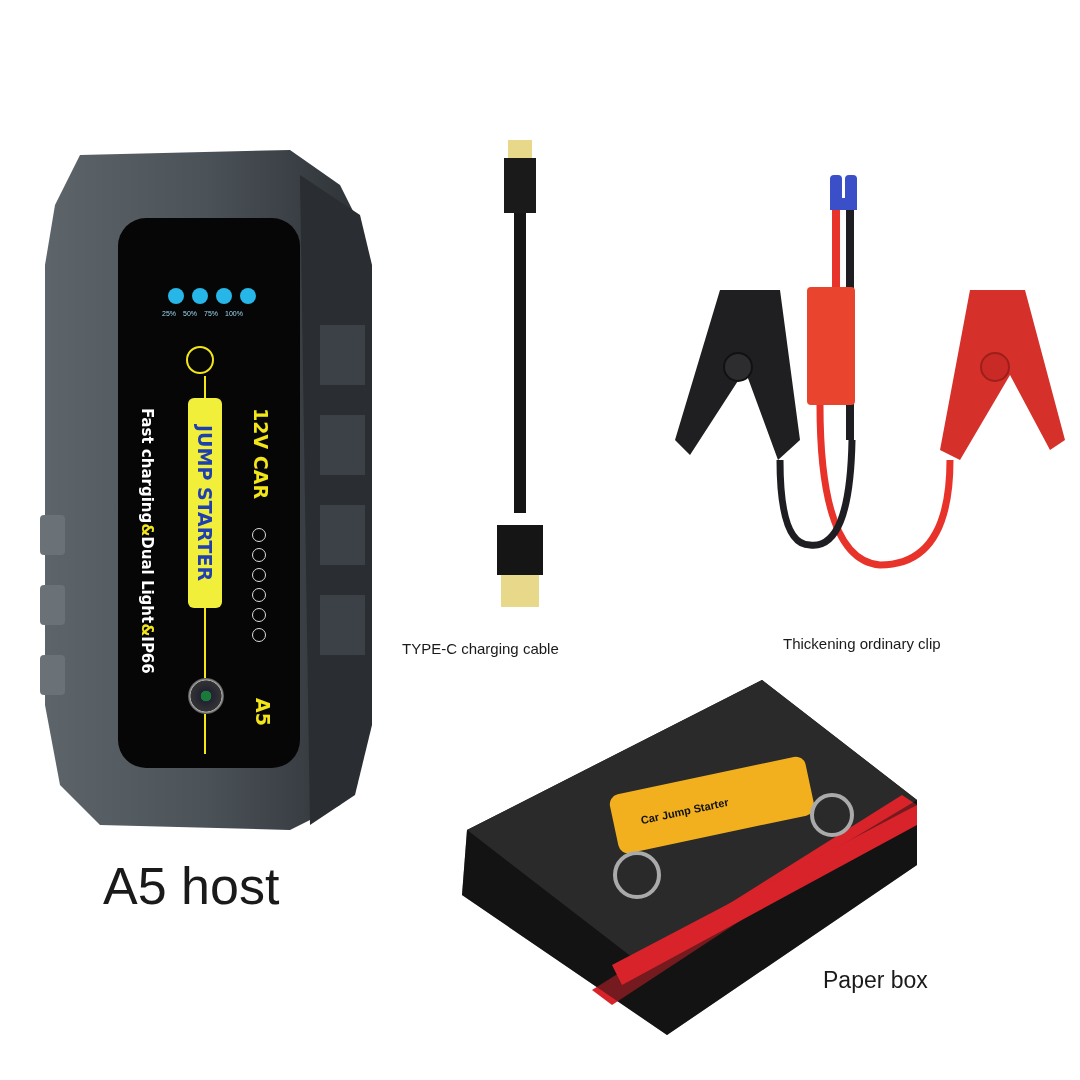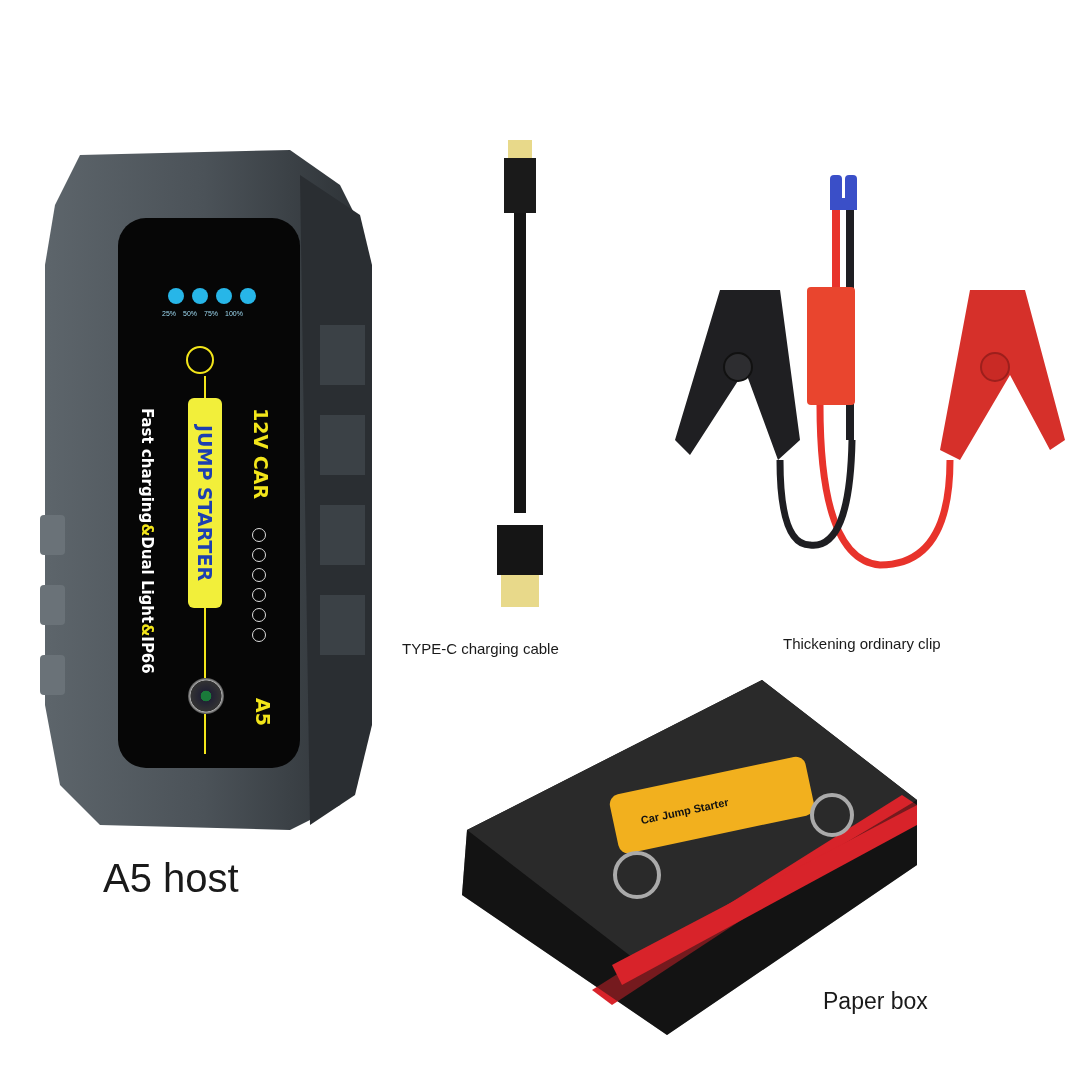--- a/index.html
+++ b/index.html
@@ -23,21 +23,21 @@
   .icirc{width:14px;height:14px;border:1.5px solid #ddd;border-radius:50%;box-sizing:border-box;}
   .power{position:absolute;left:68px;top:128px;width:28px;height:28px;border:2.5px solid #f2e51a;border-radius:50%;box-sizing:border-box;}
   .compass{position:absolute;left:70px;top:460px;width:36px;height:36px;border-radius:50%;background:radial-gradient(circle,#1a7a3a 20%,#223 22%,#333 60%,#aaa 62%,#555 70%);}
   .yline{position:absolute;left:86px;width:2px;background:#f2e51a;}
   
   .cable{left:495px;top:140px;width:50px;height:480px;}
   
   .clips{left:670px;top:170px;width:400px;height:420px;}
   
   .box{left:462px;top:665px;width:456px;height:375px;}
-  .big-label{font-size:40px;text-align:center;}
+  .big-label{font-size:52px;text-align:center;}
   .cap{font-size:15px;}
   .paper{font-size:23px;}
 </style>
 </head>
 <body>
 
 <div class="abs host">
   <svg class="host-body" viewBox="0 0 335 690">
     <defs>
       <linearGradient id="g1" x1="0" x2="1">
@@ -129,13 +129,13 @@
   <polygon points="130,325 440,130 455,140 150,340" fill="#d8232a"></polygon>
   <polygon points="180,300 455,135 455,200 205,370 0,230 5,165" fill="#111" opacity="0.5"></polygon>
   <polygon points="95,210 420,70 455,135 180,300" fill="#d8232a" opacity="0.0"></polygon>
   <rect x="150" y="110" width="200" height="60" rx="10" fill="#f2b01e" transform="rotate(-12 250 140)"></rect>
   <circle cx="175" cy="210" r="22" fill="#2a2a2a" stroke="#aaa" stroke-width="4"></circle>
   <circle cx="370" cy="150" r="20" fill="#2a2a2a" stroke="#aaa" stroke-width="4"></circle>
   <polygon points="150,300 455,140 455,160 160,320" fill="#d8232a"></polygon>
 </svg>
 <div class="abs" style="left:495px;top:705px;color:#fff;font-size:12px;font-weight:bold;transform:rotate(-28deg);transform-origin:left top;white-space:nowrap;">CAR JUMP STARTER WITH AIR COMPRESSOR</div>
 <div class="abs" style="left:640px;top:805px;color:#111;font-size:11px;font-weight:bold;transform:rotate(-12deg);white-space:nowrap;">Car Jump Starter</div>
-<div class="abs label paper" style="left:823px;top:988px;">Paper box</div>
+<div class="abs label paper" style="left:823px;top:967px;">Paper box</div>
 
 </body></html>

